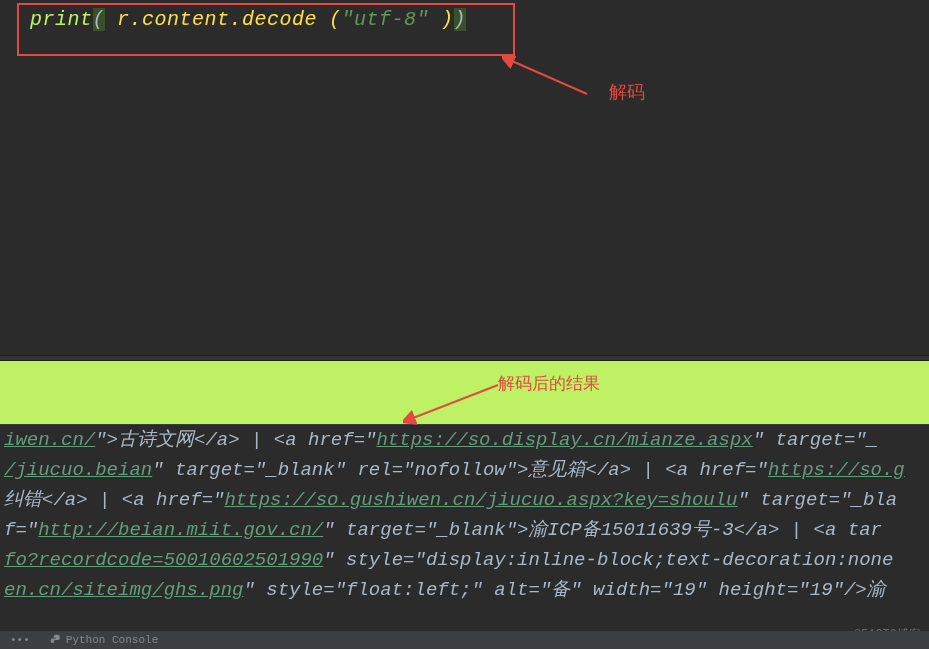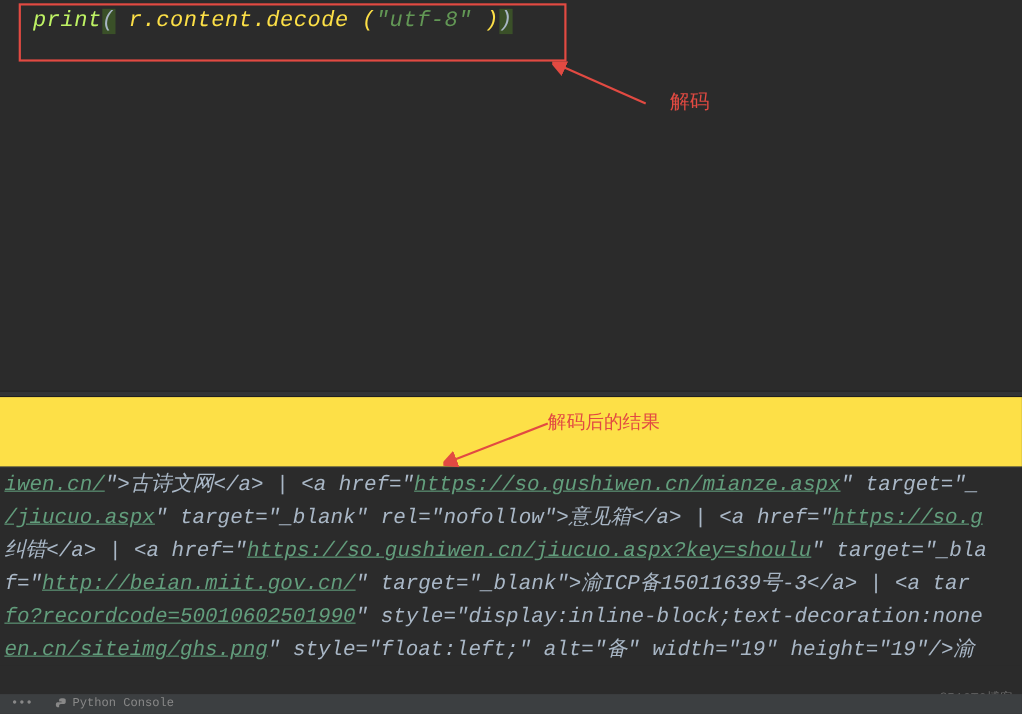--- a/index.html
+++ b/index.html
@@ -66,21 +66,21 @@
       pointer-events: none;
     }
     .separator {
       height: 6px;
       background-color: #313335;
       border-top: 1px solid #1e1e1e;
       border-bottom: 1px solid #1e1e1e;
     }
     .output-top {
       height: 63px;
-      background-color: #fde047;
+      background-color: #bef264;
       position: relative;
     }
     .annotation-2 {
       position: absolute;
       top: 11px;
       left: 498px;
       color: #e24a42;
       font-size: 17px;
       font-style: normal;
     }
@@ -173,24 +173,24 @@
         <polygon points="0 0, 8 4, 0 8" fill="#e24a42"></polygon>
       </marker>
     </defs>
     <line x1="95" y1="2" x2="10" y2="35" stroke="#e24a42" stroke-width="2" marker-end="url(#arrowhead2)"></line>
   </svg>
   <div class="annotation-2">解码后的结果</div>
 </div>
 
 <div class="output-area">
   <div class="output-line">
-    <span class="url">iwen.cn/</span><span class="html-text">"&gt;古诗文网&lt;/a&gt; | &lt;a href="</span><span class="url">https://so.gushiwen.cn/mianze.aspx</span><span class="html-text">" target="_</span>
-  </div>
-  <div class="output-line">
-    <span class="url">/jiucuo.aspx</span><span class="html-text">" target="_blank" rel="nofollow"&gt;意见箱&lt;/a&gt; | &lt;a href="</span><span class="url">https://so.g</span>
+    <span class="url">iwen.cn/</span><span class="html-text">"&gt;古诗文网&lt;/a&gt; | &lt;a href="</span><span class="url">https://so.display.cn/mianze.aspx</span><span class="html-text">" target="_</span>
+  </div>
+  <div class="output-line">
+    <span class="url">/jiucuo.beian</span><span class="html-text">" target="_blank" rel="nofollow"&gt;意见箱&lt;/a&gt; | &lt;a href="</span><span class="url">https://so.g</span>
   </div>
   <div class="output-line">
     <span class="html-text">纠错&lt;/a&gt; | &lt;a href="</span><span class="url">https://so.gushiwen.cn/jiucuo.aspx?key=shoulu</span><span class="html-text">" target="_bla</span>
   </div>
   <div class="output-line">
     <span class="html-text">f="</span><span class="url">http://beian.miit.gov.cn/</span><span class="html-text">" target="_blank"&gt;渝ICP备15011639号-3&lt;/a&gt; | &lt;a tar</span>
   </div>
   <div class="output-line">
     <span class="url">fo?recordcode=50010602501990</span><span class="html-text">" style="display:inline-block;text-decoration:none</span>
   </div>

